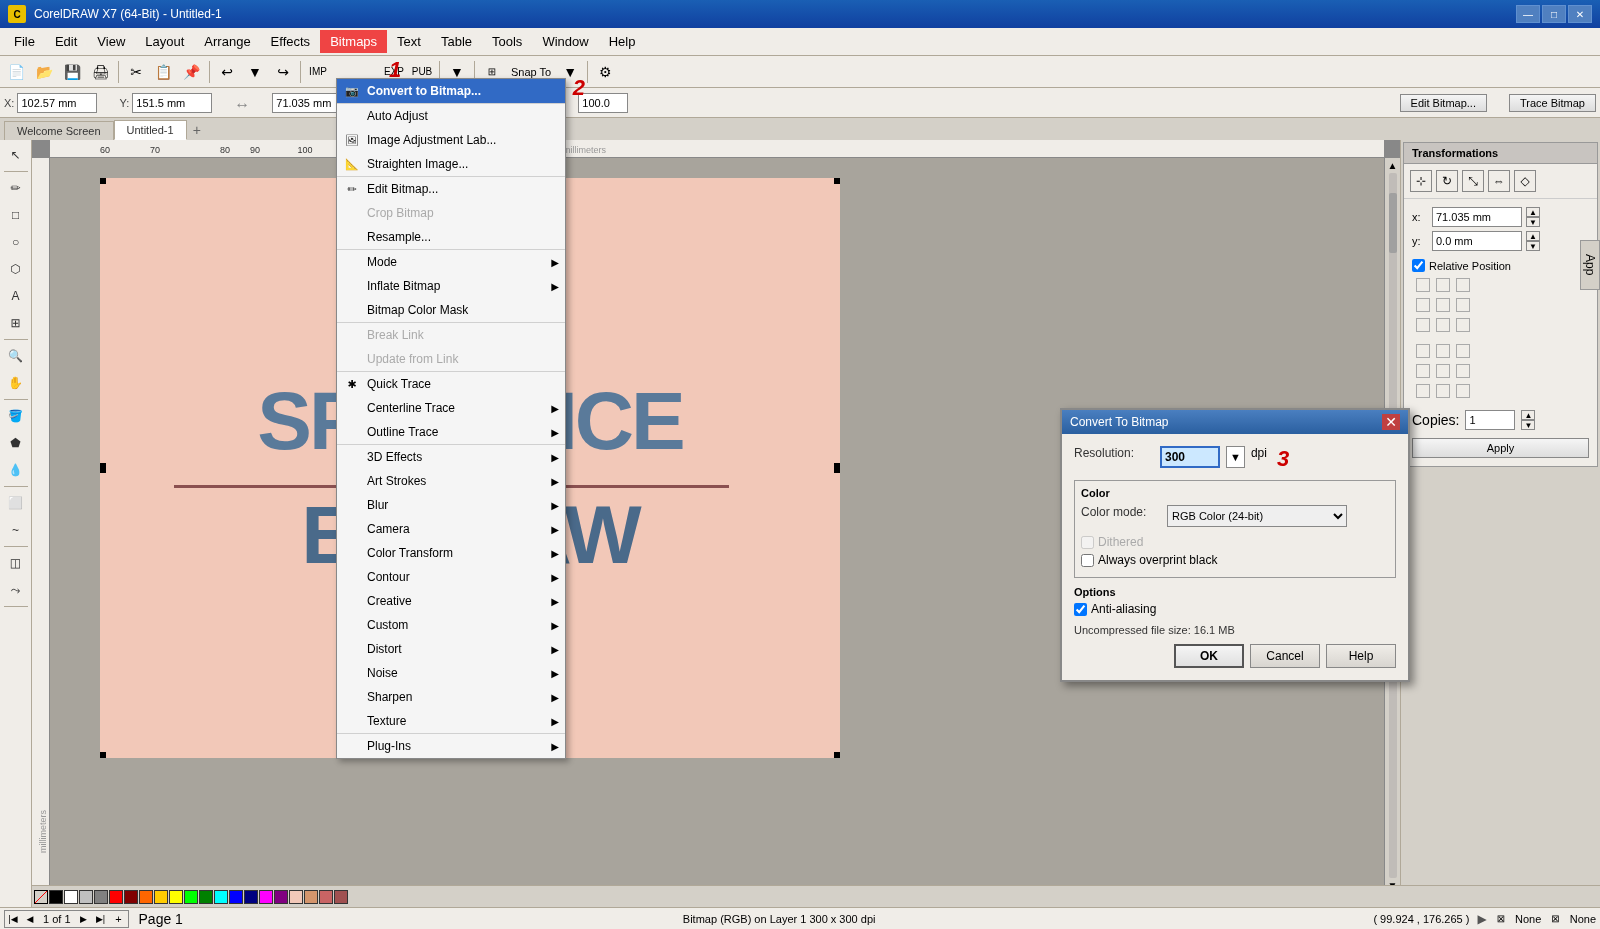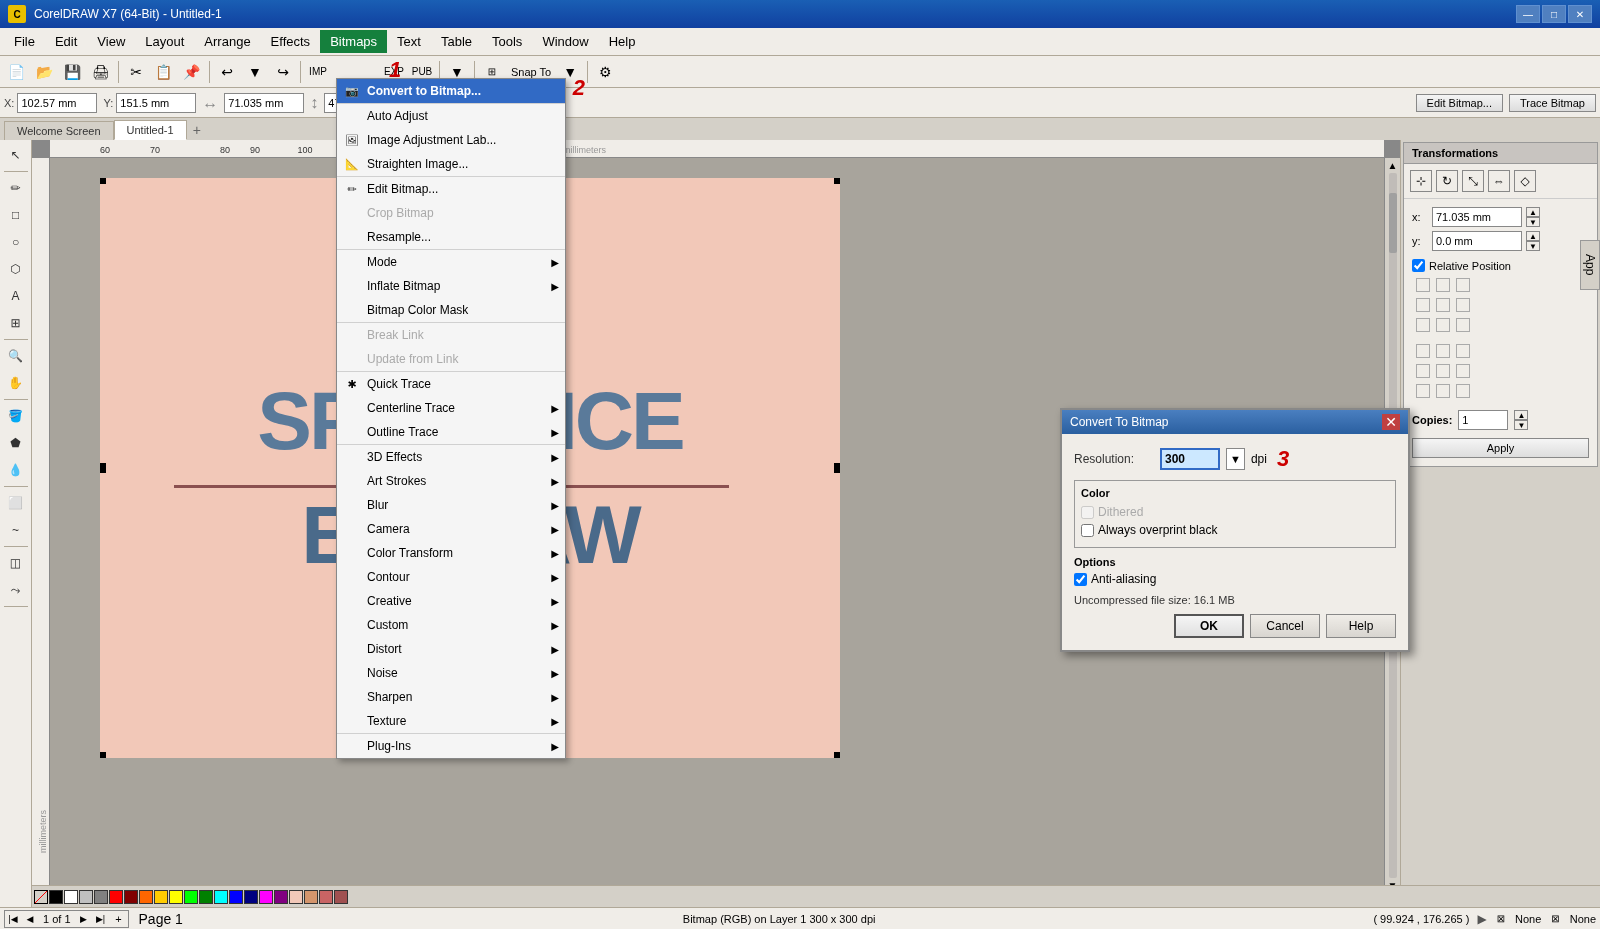--- a/index.html
+++ b/index.html
@@ -8,21 +8,21 @@
     
     #title-bar { background: linear-gradient(to bottom, #1a5fb4, #1040a0); color: white; padding: 4px 8px; display: flex; align-items: center; gap: 8px; height: 28px; }
     #title-bar .app-icon { width: 18px; height: 18px; background: #e8c000; border-radius: 2px; font-size: 10px; display: flex; align-items: center; justify-content: center; font-weight: bold; color: #000; flex-shrink: 0; }
     #title-bar .title-text { font-size: 12px; font-weight: normal; flex: 1; }
     #title-bar .window-controls { display: flex; gap: 2px; }
     #title-bar .win-btn { width: 24px; height: 18px; background: #5080c0; border: 1px solid #6090d0; color: white; font-size: 10px; display: flex; align-items: center; justify-content: center; cursor: pointer; }
 
     
     #menu-bar { background: #f0ede8; border-bottom: 1px solid #b0a898; display: flex; align-items: center; height: 28px; padding: 0 4px; }
     .menu-item { padding: 4px 10px; cursor: pointer; font-size: 13px; color: #000; }
-    .menu-item.active { background: #15803d; color: white; }
+    .menu-item.active { background: #ef4444; color: white; }
 
     
     #toolbar { background: #f0ede8; border-bottom: 1px solid #b0a898; display: flex; align-items: center; height: 32px; padding: 2px 4px; gap: 2px; }
     .tb-btn { width: 26px; height: 26px; background: #f0ede8; border: 1px solid transparent; display: flex; align-items: center; justify-content: center; cursor: pointer; font-size: 14px; }
     .tb-sep { width: 1px; height: 22px; background: #b0a898; margin: 0 2px; }
 
     
     #tab-row { background: #d4d0c8; display: flex; align-items: flex-end; height: 22px; padding: 0 4px; }
     .tab { padding: 3px 12px; background: #d4d0c8; border: 1px solid #b0a898; border-bottom: none; font-size: 11px; cursor: pointer; color: #333; }
     .tab.active { background: white; border-bottom: 1px solid white; }
@@ -49,21 +49,21 @@
     .bm-item { display: flex; align-items: center; padding: 4px 8px 4px 30px; cursor: pointer; font-size: 12px; color: #000; position: relative; height: 24px; }
     .bm-item.disabled { color: #aaa; cursor: default; }
     .bm-item .submenu-arrow { position: absolute; right: 6px; font-size: 10px; }
     .bm-item .item-icon { position: absolute; left: 6px; width: 18px; height: 18px; display: flex; align-items: center; justify-content: center; font-size: 11px; }
 
     
     #convert-dialog { position: absolute; top: 408px; right: 190px; width: 350px; background: #f0ede8; border: 2px solid #888; box-shadow: 4px 4px 8px rgba(0,0,0,0.4); z-index: 1001; }
     .dialog-title-bar { background: linear-gradient(to bottom, #4a7fc0, #2a5fa0); color: white; padding: 4px 8px; display: flex; align-items: center; justify-content: space-between; height: 24px; }
     .dialog-close { color: white; cursor: pointer; font-size: 14px; background: #c04040; border: none; width: 18px; height: 16px; display: flex; align-items: center; justify-content: center; }
     .dialog-body { padding: 12px; }
-    .dialog-row { display: flex; align-items: center; margin-bottom: 8px; gap: 6px; }
+    .dialog-row { display: flex; margin-bottom: 8px; gap: 6px; }
     .dialog-label { font-size: 12px; color: #333; min-width: 80px; }
     .resolution-input { width: 60px; height: 22px; border: 2px solid #316ac5; background: #cce8ff; font-size: 12px; padding: 1px 3px; font-weight: bold; }
     .dpi-label { font-size: 12px; }
     .dialog-section { border: 1px solid #999; margin-bottom: 8px; padding: 6px; }
     .dialog-section-title { font-size: 11px; font-weight: bold; margin-bottom: 6px; }
     .color-mode-select { width: 180px; height: 22px; border: 1px solid #888; font-size: 11px; }
     .dialog-checkbox-row { display: flex; align-items: center; gap: 4px; margin-bottom: 4px; font-size: 12px; }
     .dialog-options-section { margin-bottom: 8px; }
     .dialog-options-title { font-size: 11px; font-weight: bold; margin-bottom: 4px; }
     .uncompressed-text { font-size: 11px; color: #333; margin-bottom: 8px; }
@@ -125,21 +125,21 @@
   <div class="tb-sep"></div>
   <div class="tb-btn">▼</div>
   <div class="tb-sep"></div>
   <div class="tb-btn" style="font-size:10px;">⊞</div>
   <div style="font-size:11px;padding:0 4px;">Snap To</div>
   <div class="tb-btn">▼</div>
   <div class="tb-sep"></div>
   <div class="tb-btn">⚙</div>
 </div>
 
-<div id="toolbar-bitmap" style="background:#f0ede8;border-bottom:1px solid #b0a898;display:flex;align-items:center;height:30px;padding:2px 4px;gap:6px;font-size:12px;">
+<div id="toolbar-bitmap" style="background:#f0ede8;border-bottom:1px solid #b0a898;display:flex;align-items:center;height:30px;padding:2px 4px;gap:22px;font-size:12px;">
   <span style="color:#444;font-size:11px;">X: <input style="width: 80px; height: 20px; border: 1px solid rgb(136, 136, 136); font-size: 11px; padding: 1px 3px;" value="102.57 mm"></span>
   <span style="color:#444;font-size:11px;">Y: <input style="width: 80px; height: 20px; border: 1px solid rgb(136, 136, 136); font-size: 11px; padding: 1px 3px;" value="151.5 mm"></span>
   <span style="font-size:16px;color:#888;">↔</span>
   <input style="width: 80px; height: 20px; border: 1px solid rgb(136, 136, 136); font-size: 11px; padding: 1px 3px;" value="71.035 mm">
   <span style="font-size:16px;color:#888;">↕</span>
   <input style="width: 80px; height: 20px; border: 1px solid rgb(136, 136, 136); font-size: 11px; padding: 1px 3px;" value="47.413 mm">
   <input style="width: 50px; height: 20px; border: 1px solid rgb(136, 136, 136); font-size: 11px; padding: 1px 3px;" value="100.0">
   <input style="width: 50px; height: 20px; border: 1px solid rgb(136, 136, 136); font-size: 11px; padding: 1px 3px;" value="100.0">
   <div style="flex:1;"></div>
   <button style="padding:2px 10px;font-size:11px;background:linear-gradient(to bottom,#f5f5f5,#ddd);border:1px solid #888;cursor:pointer;">Edit Bitmap...</button>
@@ -295,21 +295,21 @@
           <div style="width:14px;height:14px;border:1px solid #aaa;background:#f0ede8;"></div>
           <div style="width:14px;height:14px;border:1px solid #aaa;background:#f0ede8;"></div>
           <div style="width:14px;height:14px;border:1px solid #aaa;background:#f0ede8;"></div>
           <div style="width:14px;height:14px;border:1px solid #aaa;background:#f0ede8;"></div>
           <div style="width:14px;height:14px;border:1px solid #aaa;background:#f0ede8;"></div>
           <div style="width:14px;height:14px;border:1px solid #aaa;background:#f0ede8;"></div>
           <div style="width:14px;height:14px;border:1px solid #aaa;background:#f0ede8;"></div>
           <div style="width:14px;height:14px;border:1px solid #aaa;background:#f0ede8;"></div>
         </div>
         <div style="display:flex;align-items:center;gap:6px;margin-top:4px;">
-          <span style="font-size:11px;font-weight:bold;">Copies:</span>
+          <span style="font-size:14px;">Copies:</span>
           <input style="width: 50px; height: 20px; border: 1px solid rgb(136, 136, 136); font-size: 11px; padding: 1px 3px;" value="1">
           <div style="display:flex;flex-direction:column;">
             <div style="width:14px;height:10px;border:1px solid #888;background:#f0ede8;font-size:8px;cursor:pointer;display:flex;align-items:center;justify-content:center;">▲</div>
             <div style="width:14px;height:10px;border:1px solid #888;background:#f0ede8;font-size:8px;cursor:pointer;display:flex;align-items:center;justify-content:center;">▼</div>
           </div>
         </div>
         <div style="margin-top:8px;">
           <button style="width:100%;padding:3px;font-size:11px;background:linear-gradient(to bottom,#f5f5f5,#ddd);border:1px solid #888;cursor:pointer;">Apply</button>
         </div>
       </div>
@@ -483,20 +483,29 @@
       <span class="dialog-label">Resolution:</span>
       <input type="text" class="resolution-input" value="300" style="">
       <div style="height:22px;border:1px solid #888;background:white;padding:1px 3px;font-size:11px;display:flex;align-items:center;cursor:pointer;">▼</div>
       <span class="dpi-label">dpi</span>
 
       <span style="font-size:22px;font-weight:bold;font-style:italic;color:#cc0000;margin-left:4px;">3</span>
     </div>
 
     <div class="dialog-section">
       <div class="dialog-section-title">Color</div>
+      <div class="dialog-row">
+        <span class="dialog-label">Color mode:</span>
+        <select class="color-mode-select">
+          <option>RGB Color (24-bit)</option>
+          <option>CMYK Color (32-bit)</option>
+          <option>Grayscale (8-bit)</option>
+          <option>Black and White (1-bit)</option>
+        </select>
+      </div>
       <div class="dialog-checkbox-row">
         <input type="checkbox" disabled="" style="">
         <span style="color:#aaa;">Dithered</span>
       </div>
       <div class="dialog-checkbox-row">
         <input type="checkbox" style="">
         <span>Always overprint black</span>
       </div>
     </div>
 

